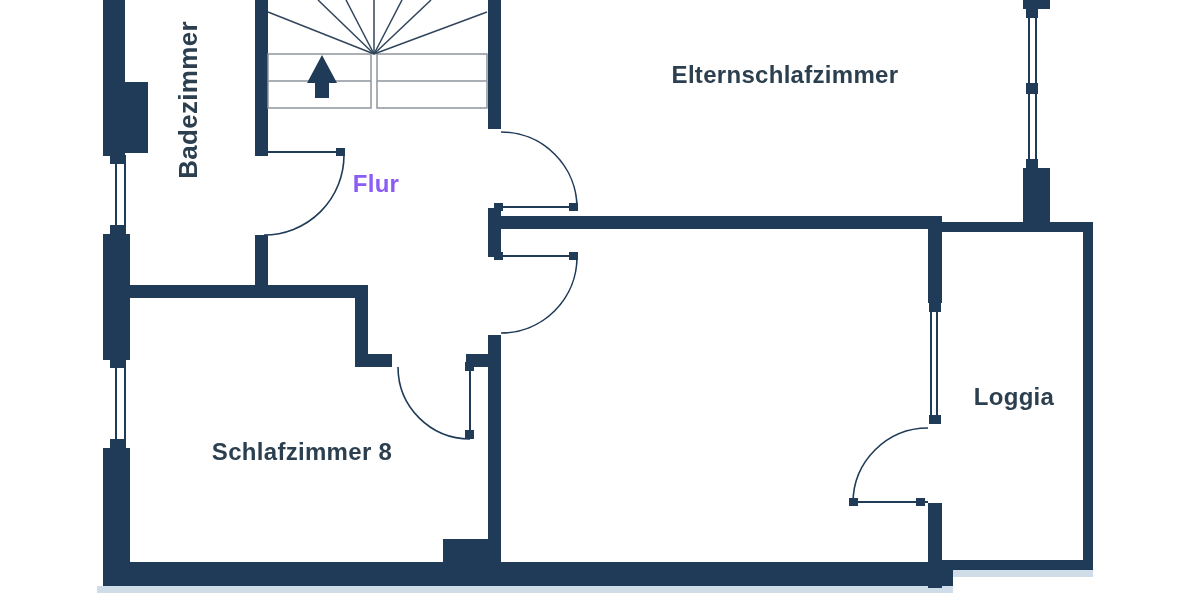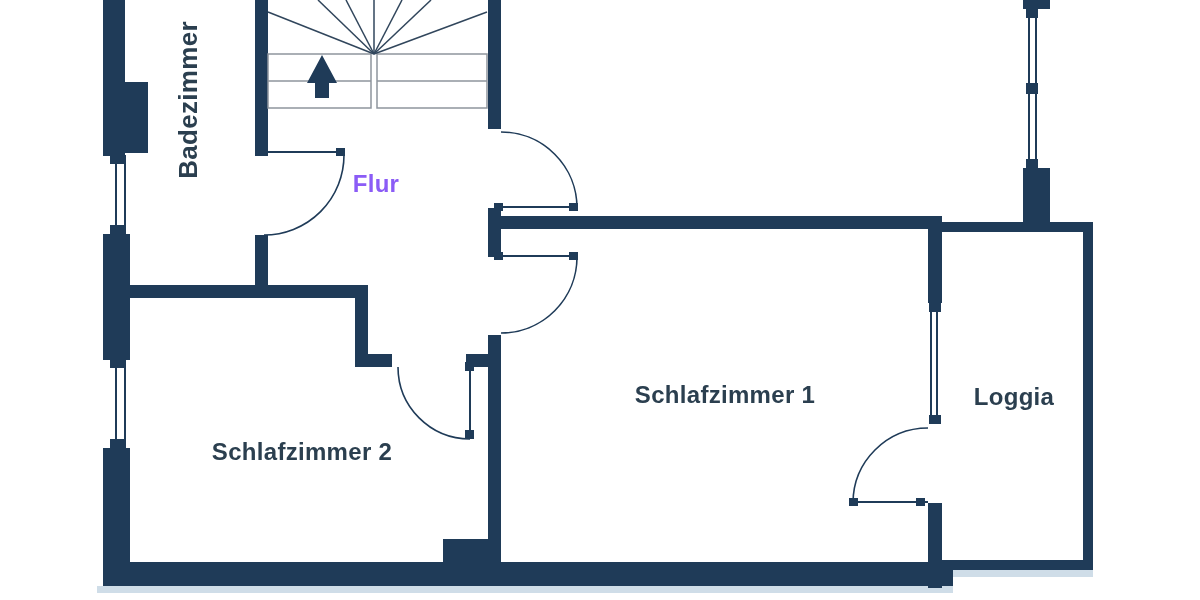--- a/index.html
+++ b/index.html
@@ -124,17 +124,17 @@
       <g>
         <path d="M 853 503 A 75 75 0 0 1 928 428" fill="none" stroke="#1f3b58" stroke-width="1.6"></path>
         <line x1="854" y1="502" x2="928" y2="502" stroke="#1f3b58" stroke-width="2"></line>
         <rect x="849" y="498" width="9" height="8" fill="#1f3b58"></rect>
         <rect x="916" y="498" width="9" height="8" fill="#1f3b58"></rect>
       </g>
     </svg>
   <div class="labels">
       <div class="room-label vertical" style="left: 188px; top: 100px; font-size: 26px; color: rgb(43, 63, 79);">Badezimmer</div>
       <div class="room-label" style="left: 376px; top: 184px; font-size: 24px; color: #8b5cf6;">Flur</div>
-      <div class="room-label" style="left: 725px; top: 395px; font-size: 24px; color: rgb(43, 63, 79);">Schlafzimmer 1</div>
-      <div class="room-label" style="left: 302px; top: 452px; font-size: 24px; color: rgb(43, 63, 79);">Schlafzimmer 2</div>
+      <div class="room-label" style="left: 785px; top: 75px; font-size: 24px; color: rgb(43, 63, 79);">Elternschlafzimmer</div>
+      <div class="room-label" style="left: 302px; top: 452px; font-size: 24px; color: rgb(43, 63, 79);">Schlafzimmer 8</div>
       <div class="room-label" style="left: 1014px; top: 397px; font-size: 24px; color: rgb(43, 63, 79);">Loggia</div>
     </div>
 </div>
 
 </body></html>

